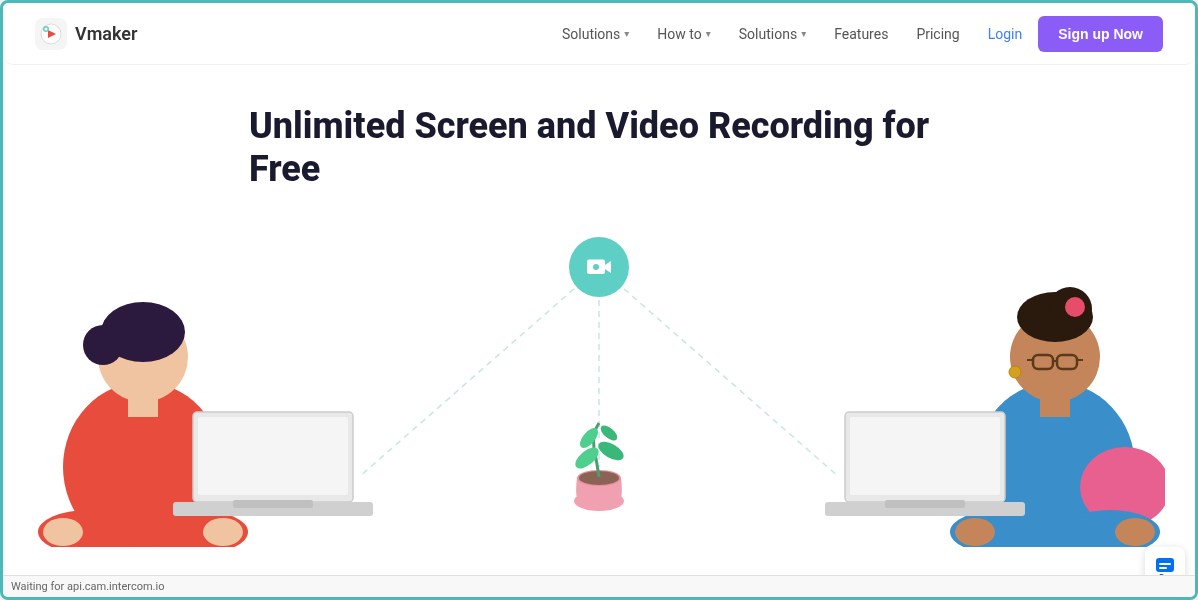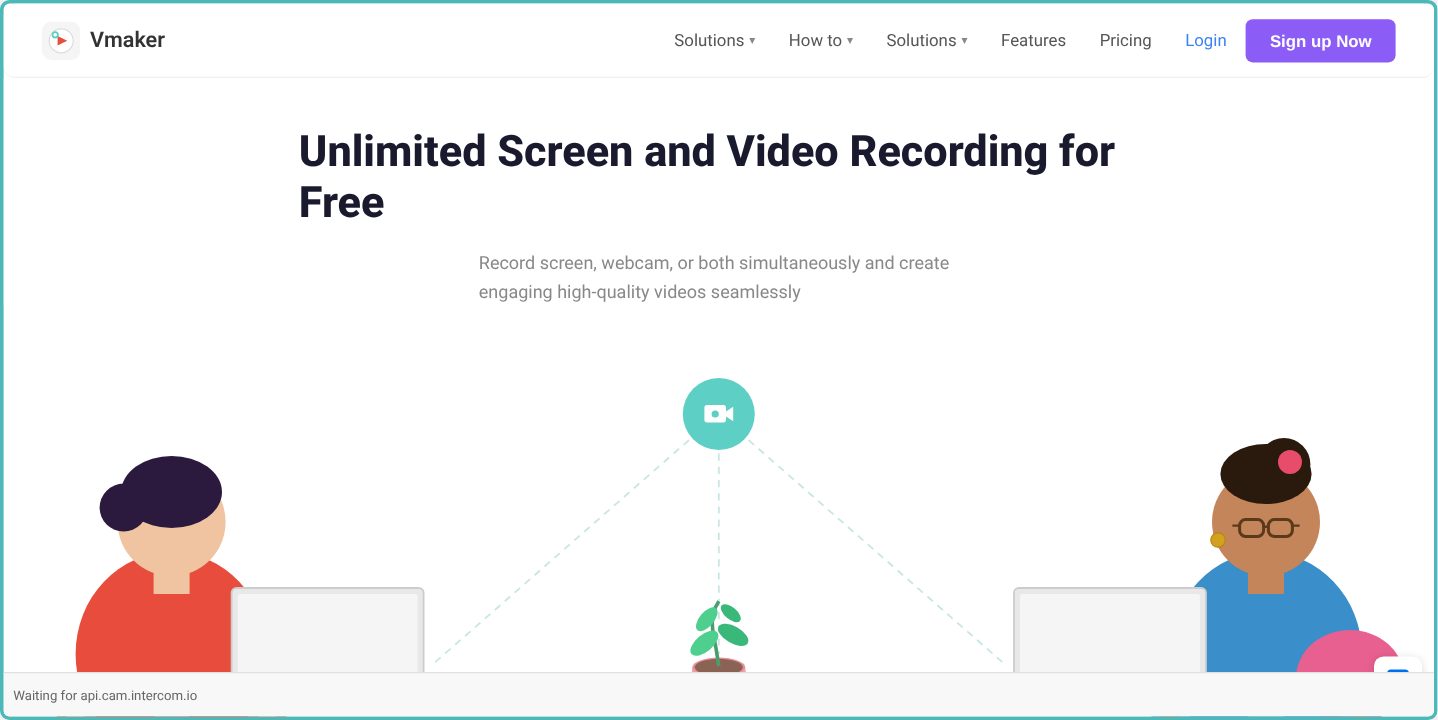--- a/index.html
+++ b/index.html
@@ -218,21 +218,21 @@
       justify-content: center;
       z-index: 20;
     }
 
     
     .status-bar {
       position: absolute;
       bottom: 0;
       left: 0;
       width: 100%;
-      height: 37px;
+      height: 22px;
       background: #f8f8f8;
       border-top: 1px solid #e0e0e0;
       display: flex;
       align-items: center;
       padding: 0 8px;
       z-index: 20;
     }
 
     .status-text {
       font-size: 11px;
@@ -279,21 +279,20 @@
       </div>
       <div class="nav-login">
         <span>Login</span>
       </div>
       <button class="signup-btn">Sign up Now</button>
     </div>
   </nav>
 
   <div class="hero">
     <h1 class="hero-title">Unlimited Screen and Video Recording for Free</h1>
-    <p class="hero-subtitle">Record screen, webcam, or both simultaneously and create engaging high-quality videos seamlessly</p>
   </div>
 
   <div class="illustration-area">
 
     <svg class="dashed-lines" viewBox="0 0 960 340" preserveAspectRatio="xMidYMid meet">
 
       <line x1="480" y1="60" x2="240" y2="270" stroke="#c8e6e3" stroke-width="1.5" stroke-dasharray="6,5"></line>
       <line x1="480" y1="60" x2="720" y2="270" stroke="#c8e6e3" stroke-width="1.5" stroke-dasharray="6,5"></line>
       <line x1="480" y1="60" x2="480" y2="260" stroke="#c8e6e3" stroke-width="1.5" stroke-dasharray="6,5"></line>
     </svg>

